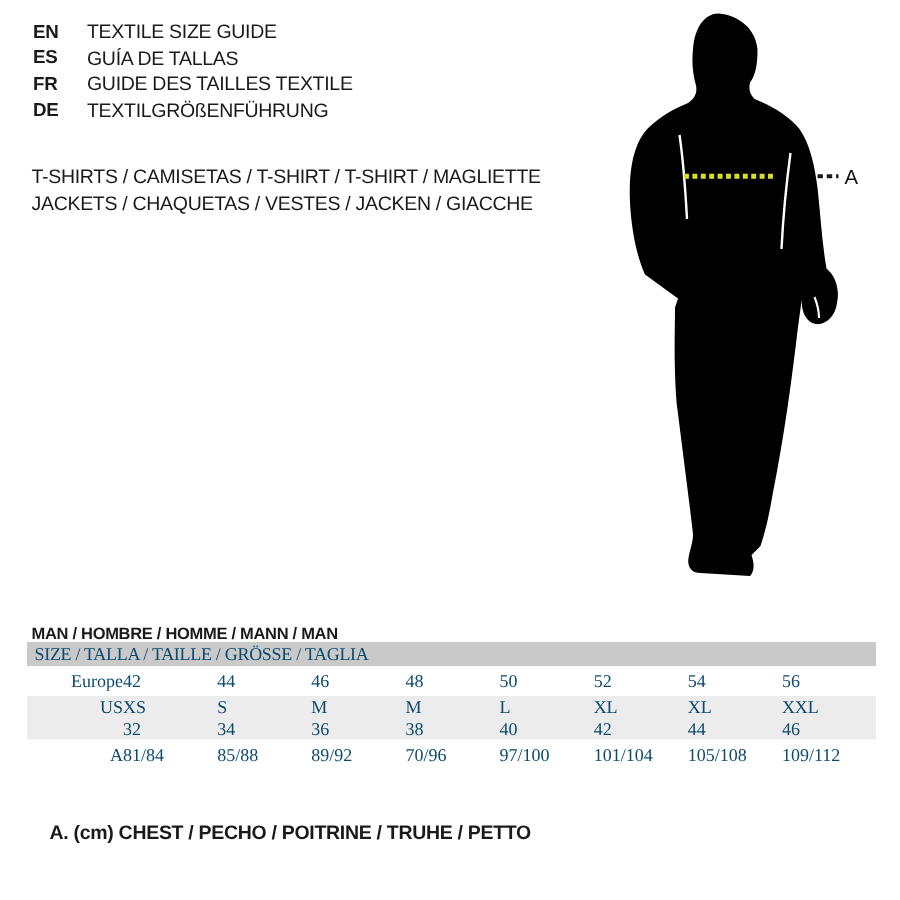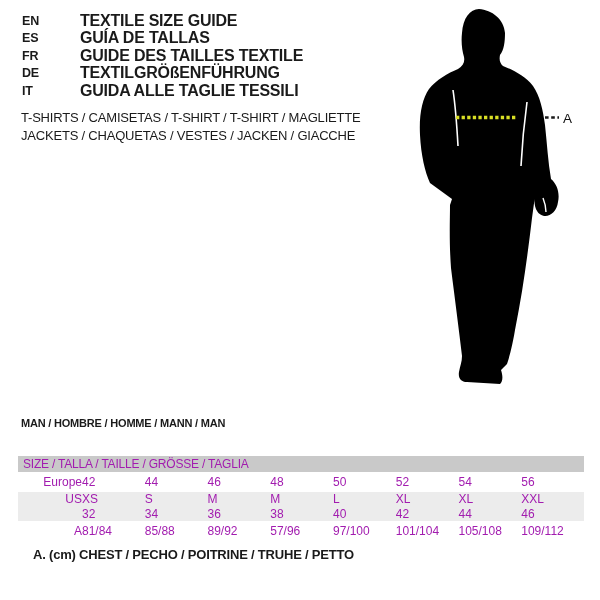--- a/index.html
+++ b/index.html
@@ -4,30 +4,30 @@
 <style>
   html,body{margin:0;padding:0;background:#fff;}
   .canvas{
     position:relative;width:600px;height:600px;background:#ffffff;overflow:hidden;
     font-family:"Liberation Sans",sans-serif;color:#1a1a1a;
   }
   
   .lang-list{position:absolute;left:22px;top:12px;}
   .lang-row{display:flex;height:17.5px;align-items:center;}
   .lang-code{width:36px;font-weight:700;font-size:12.5px;letter-spacing:-0.2px;}
-  .lang-label{font-weight:700;font-size:16px;letter-spacing:-0.2px;white-space:nowrap;margin-left:22px;}
+  .lang-label{font-weight:400;font-size:13px;letter-spacing:-0.2px;white-space:nowrap;}
   
   .categories{position:absolute;left:21px;top:109px;font-weight:400;font-size:13px;
               line-height:17.5px;letter-spacing:-0.2px;white-space:nowrap;}
   
   .figure-svg{position:absolute;left:395px;top:0;width:200px;height:400px;}
   
   .section-title{position:absolute;left:21px;top:417px;font-weight:700;font-size:11px;letter-spacing:-0.2px;}
   
-  .size-table{position:absolute;left:18px;top:456px;width:566px;font-size:12px;color:#a21caf;}
+  .size-table{position:absolute;left:18px;top:428px;width:566px;font-size:12px;color:#0c4a6e;font-family:Liberation Serif, serif;}
   .thead{height:16px;line-height:16px;padding-left:5px;font-size:12px;letter-spacing:-0.2px;}
   .trow{display:grid;grid-template-columns:64px repeat(8,1fr);align-items:center;height:20px;}
   .band .trow{height:14.5px;}
   .tlabel{padding-left:5px;text-align:right;}
   .tcell{text-align:left;}
   
   .footnote{position:absolute;left:21px;top:547px;font-weight:700;font-size:13px;letter-spacing:-0.2px;margin-left:12px;}
 </style>
 </head>
 <body>
@@ -43,24 +43,20 @@
       <span class="lang-code">ES</span>
       <span class="lang-label">GUÍA DE TALLAS</span>
     </div>
     <div class="lang-row">
       <span class="lang-code">FR</span>
       <span class="lang-label">GUIDE DES TAILLES TEXTILE</span>
     </div>
     <div class="lang-row">
       <span class="lang-code">DE</span>
       <span class="lang-label">TEXTILGRÖßENFÜHRUNG</span>
-    </div>
-    <div class="lang-row">
-      <span class="lang-code">IT</span>
-      <span class="lang-label">GUIDA ALLE TAGLIE TESSILI</span>
     </div>
   </div>
 
   <div class="categories">
     <div>T-SHIRTS / CAMISETAS / T-SHIRT / T-SHIRT / MAGLIETTE</div>
     <div>JACKETS / CHAQUETAS / VESTES / JACKEN / GIACCHE</div>
   </div>
 
   <svg class="figure-svg" viewBox="395 0 200 400" xmlns="http://www.w3.org/2000/svg">
     <path fill="#000000" d="M479 9
@@ -139,21 +135,21 @@
         <div class="tcell">44</div>
         <div class="tcell">46</div>
       </div>
     </div>
 
     <div class="trow">
       <div class="tlabel">A</div>
       <div class="tcell">81/84</div>
       <div class="tcell">85/88</div>
       <div class="tcell">89/92</div>
-      <div class="tcell">57/96</div>
+      <div class="tcell">70/96</div>
       <div class="tcell">97/100</div>
       <div class="tcell">101/104</div>
       <div class="tcell">105/108</div>
       <div class="tcell">109/112</div>
     </div>
   </div>
 
   <div class="footnote">A. (cm) CHEST / PECHO / POITRINE / TRUHE / PETTO</div>
 
 </div>

